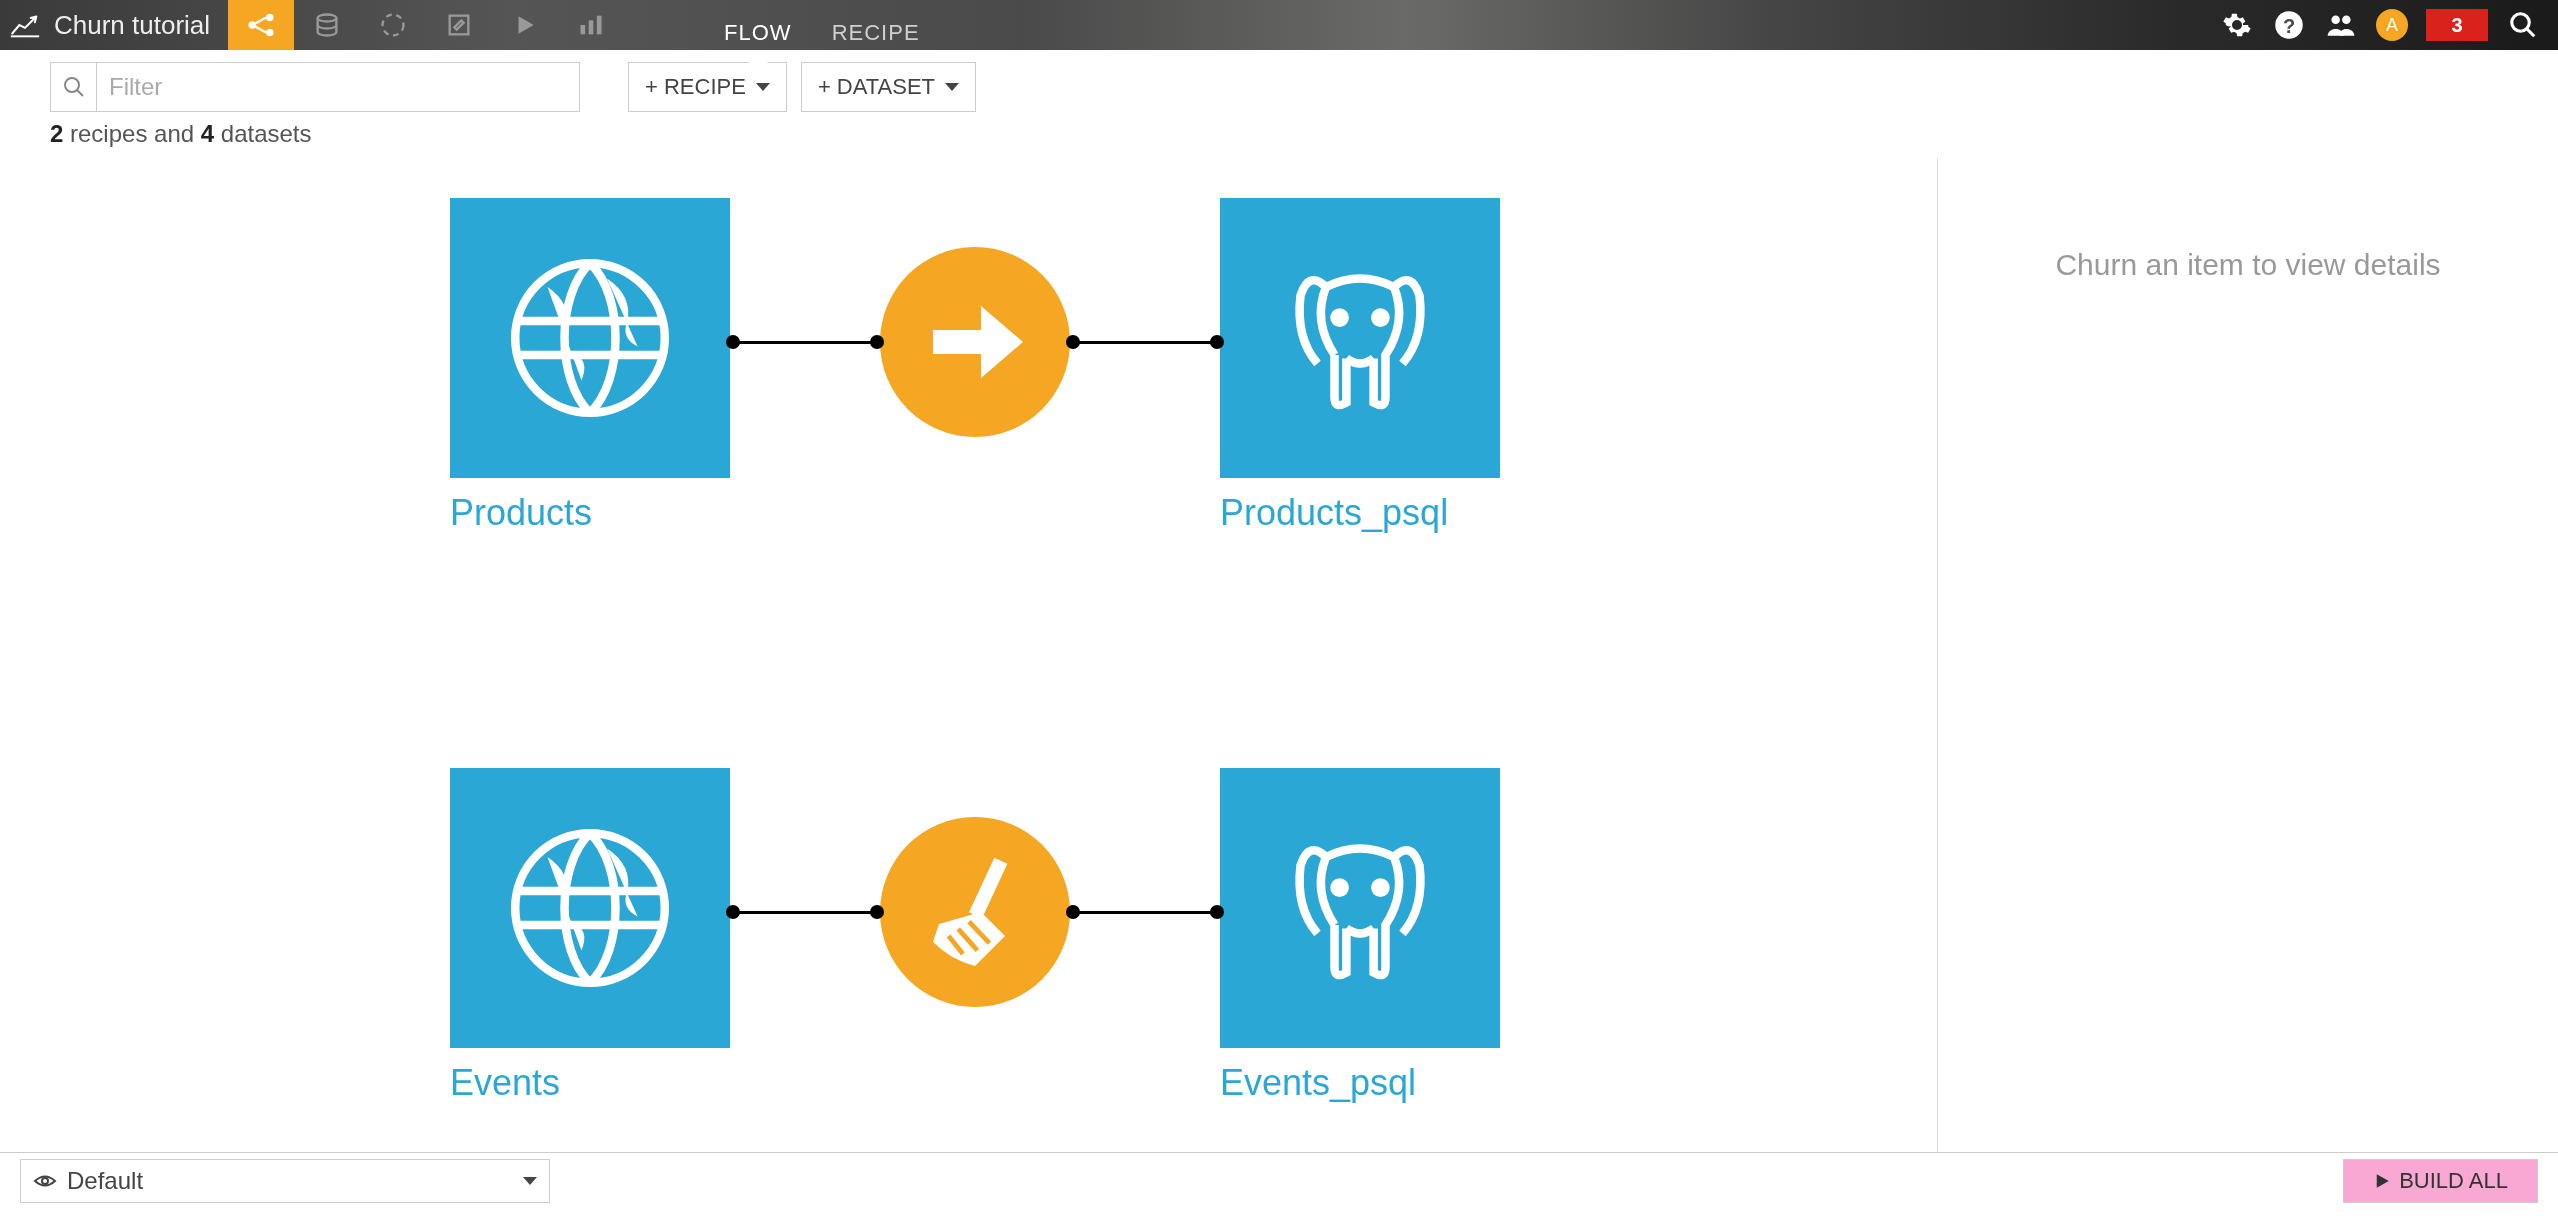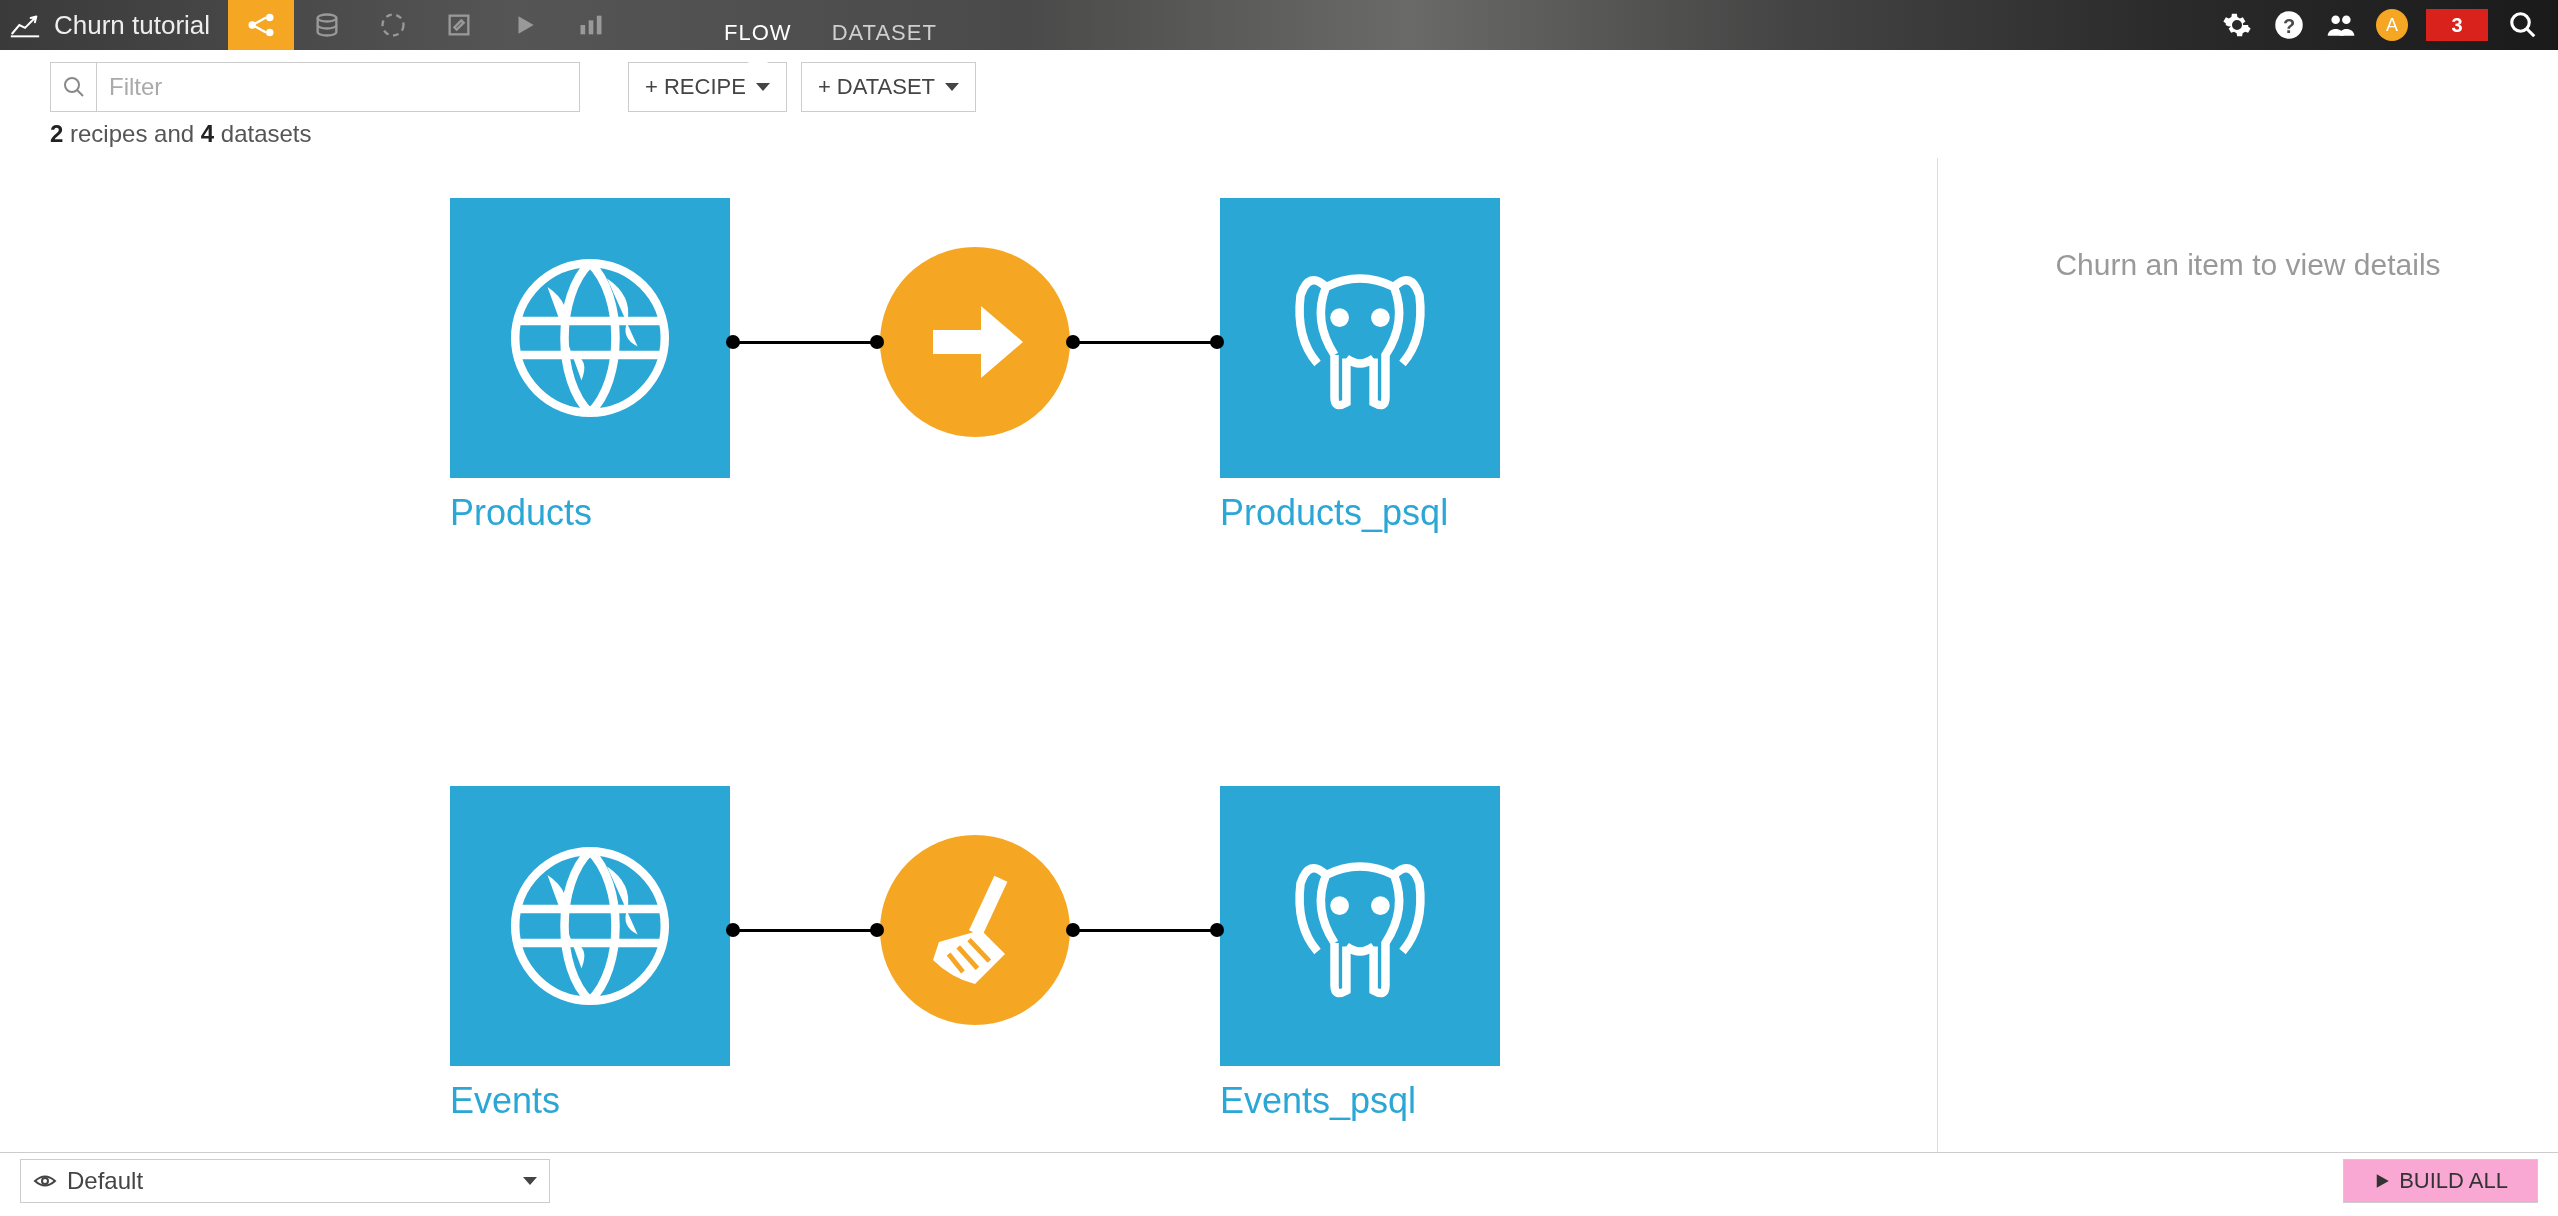--- a/index.html
+++ b/index.html
@@ -173,21 +173,21 @@
   font-size: 30px;
 }
 
 .flow-row {
   position: absolute;
   left: 450px;
   display: flex;
   align-items: center;
 }
 .flow-row.r1 { top: 40px; }
-.flow-row.r2 { top: 628px; }
+.flow-row.r2 { top: 610px; }
 .ds-tile {
   width: 280px; height: 280px;
   background: #2ba7d6;
   display: flex; align-items: center; justify-content: center;
 }
 .ds-label {
   text-align: center;
   font-size: 36px;
   color: #2ba7d6;
   margin-top: 14px;
@@ -299,21 +299,21 @@
   <div class="nav-icon-btn">
     <svg width="28" height="28" viewBox="0 0 24 24" fill="#999">
         <rect x="3" y="12" width="4" height="8"></rect>
         <rect x="10" y="8" width="4" height="12"></rect>
         <rect x="17" y="4" width="4" height="16"></rect>
       </svg>
   </div>
 
   <div class="nav-tabs">
     <div class="nav-tab active">FLOW</div>
-    <div class="nav-tab">DATASET</div>
+    <div class="nav-tab">RECIPE</div>
   </div>
 
   <div class="spacer"></div>
 
   <div class="right-icons">
     <div class="ico">
       <svg width="30" height="30" viewBox="0 0 24 24" fill="#fff">
           <path d="M12 8a4 4 0 100 8 4 4 0 000-8zm9 4a7 7 0 01-.1 1.2l2 1.6-2 3.4-2.4-.9a7 7 0 01-2 1.2l-.4 2.5h-4l-.4-2.5a7 7 0 01-2-1.2l-2.4.9-2-3.4 2-1.6A7 7 0 013 12a7 7 0 01.1-1.2l-2-1.6 2-3.4 2.4.9a7 7 0 012-1.2L7.9 3h4l.4 2.5a7 7 0 012 1.2l2.4-.9 2 3.4-2 1.6c.1.4.1.8.1 1.2z"></path>
         </svg>
     </div>

